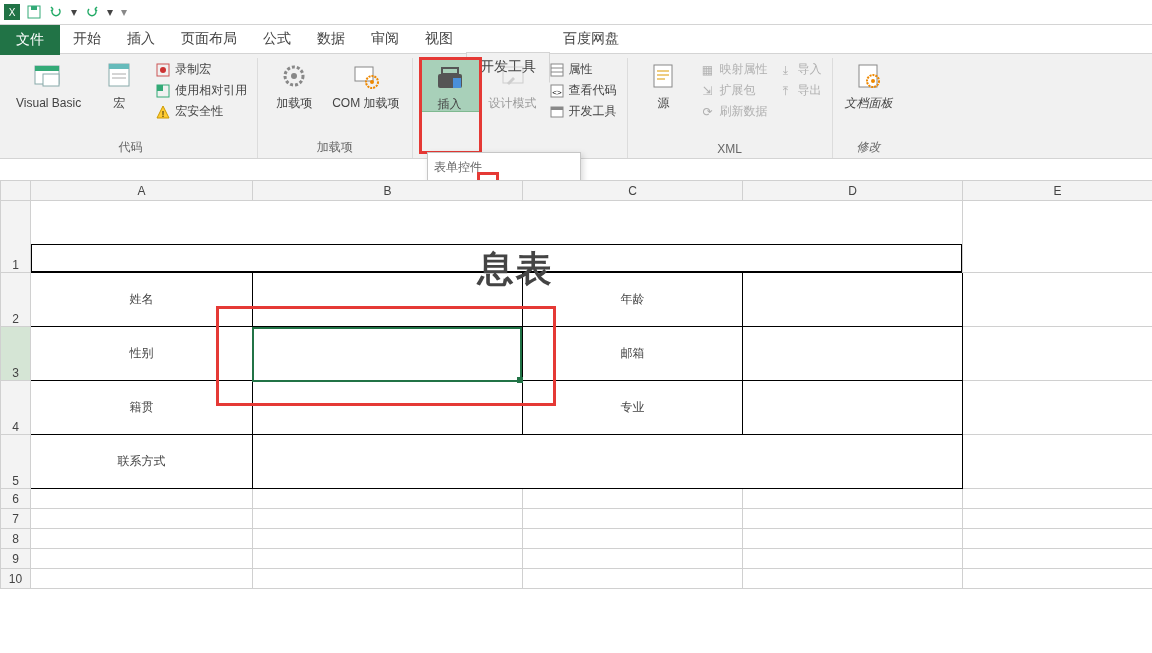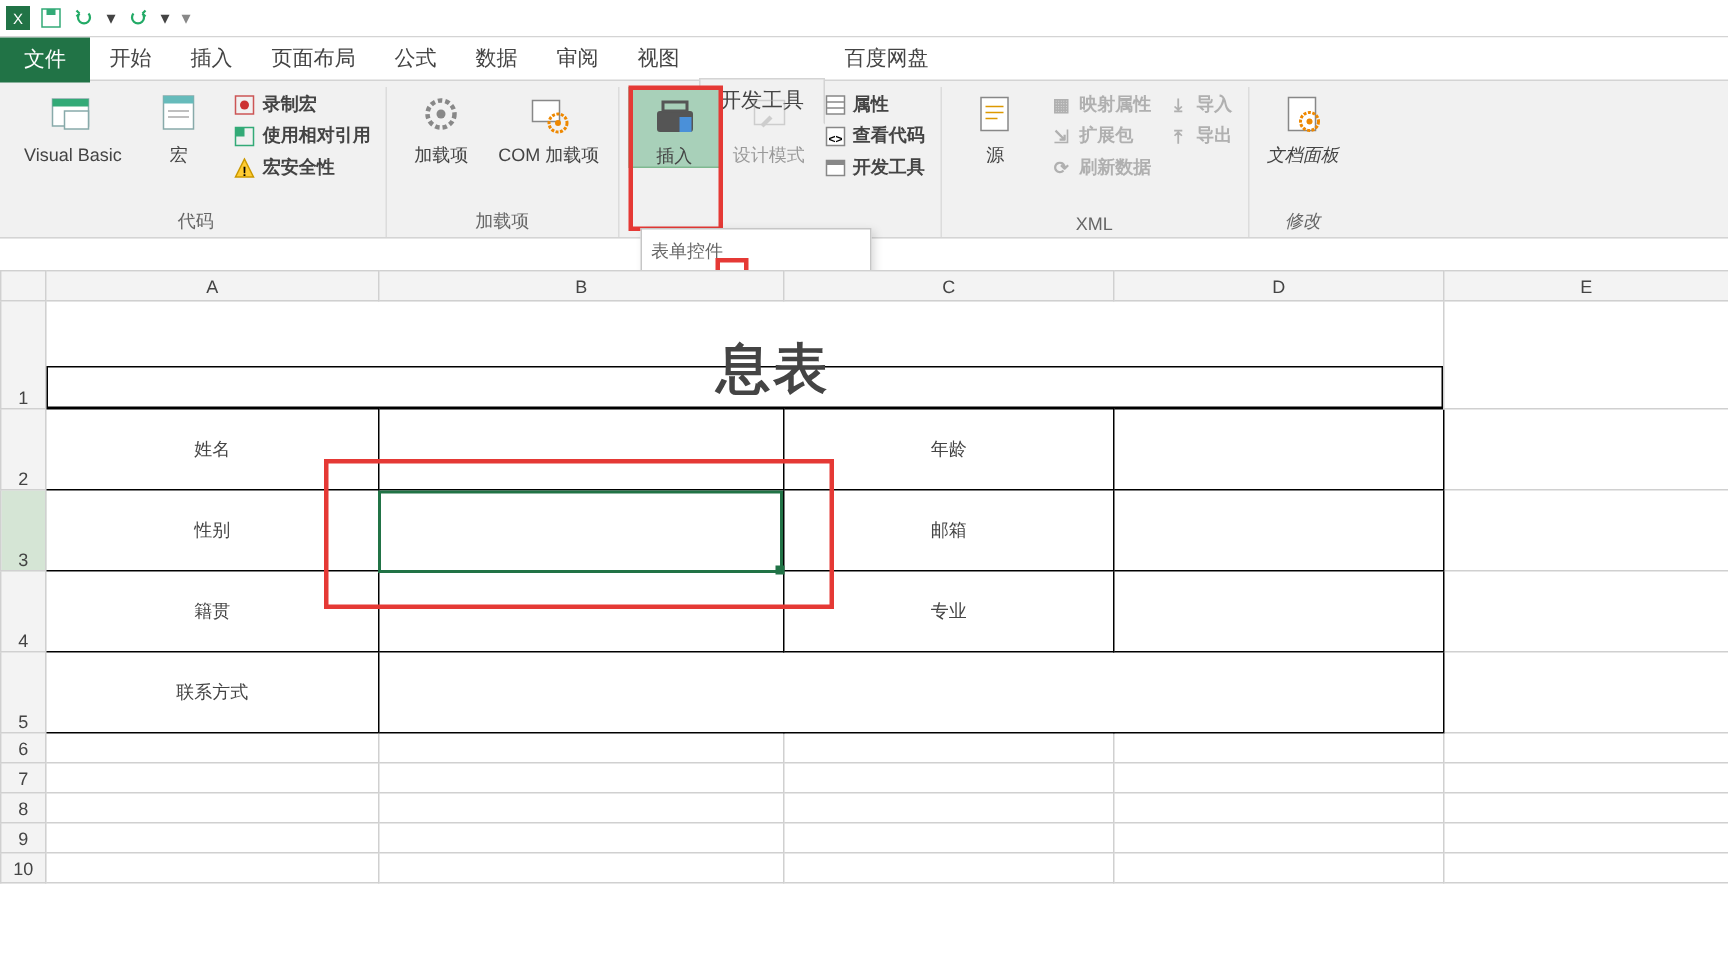--- a/index.html
+++ b/index.html
@@ -15,21 +15,21 @@
   .tab.file{background:#217346;color:#fff;padding:6px 16px;}
   .tab.active{background:#f1f1f1;border:1px solid #d4d4d4;border-bottom:1px solid #f1f1f1;margin-bottom:-1px;margin-top:27px;}
   
   .ribbon-body{height:100px;background:#f1f1f1;border-bottom:1px solid #d4d4d4;display:flex;padding:4px 0 0 4px;}
   .group{display:flex;flex-direction:column;align-items:center;padding:0 6px;border-right:1px solid #dcdcdc;}
   .group-content{flex:1;display:flex;align-items:flex-start;gap:2px;}
   .group-label{font-size:12px;color:#666;padding:2px 0;}
   .bigbtn{display:flex;flex-direction:column;align-items:center;justify-content:flex-start;padding:2px 6px 0;gap:4px;min-width:48px;cursor:pointer;}
   .bigbtn .bigic{width:32px;height:32px;display:flex;align-items:center;justify-content:center;}
   .bigbtn .lbl{font-size:12px;text-align:center;line-height:14px;}
-  .smallstack{display:flex;flex-direction:column;gap:2px;padding-top:2px;font-weight:bold;}
+  .smallstack{display:flex;flex-direction:column;gap:2px;padding-top:2px;}
   .smallbtn{display:flex;align-items:center;gap:4px;padding:1px 4px;cursor:pointer;font-size:12px;white-space:nowrap;}
   .smallbtn.disabled{color:#b0b0b0;}
   .smic{width:16px;height:16px;display:flex;align-items:center;justify-content:center;}
   
   .bigbtn.hot{background:#a8d0b9;border:1px solid #7fb990;}
   .redbox{border:3px solid #e53935;position:absolute;pointer-events:none;box-sizing:border-box;}
   
   .dd{position:absolute;left:427px;top:152px;width:144px;background:#fff;border:1px solid #c6c6c6;box-shadow:2px 2px 6px rgba(0,0,0,0.15);padding:4px;}
   .dd-h{font-size:12px;color:#666;padding:2px 2px 4px;}
   .dd-row{display:flex;gap:4px;padding:2px 0;}
@@ -470,21 +470,21 @@
         <th></th>
         <th>A</th>
         <th>B</th>
         <th>C</th>
         <th>D</th>
         <th>E</th>
       </tr>
       <tr style="height:72px;">
         <td class="rowhdr" style="vertical-align:bottom;">1</td>
         <td colspan="4" style="border:none;position:relative;">
-          <div class="datacell bigtitle" style="position:absolute;left:0;right:0;top:0;bottom:0;display:flex;align-items:flex-end;justify-content:center;border:1px solid #000;border-top:none;margin-top:43px;">
+          <div class="datacell bigtitle" style="position:absolute;left:0;right:0;top:0;bottom:0;display:flex;align-items:flex-start;justify-content:center;border:1px solid #000;border-top:none;margin-top:43px;">
                 <span style="visibility:hidden">信</span>
                 <span>息表</span>
               </div>
         </td>
         <td></td>
       </tr>
       <tr style="height:54px;">
         <td class="rowhdr" style="vertical-align:bottom;">2</td>
         <td class="datacell">姓名</td>
         <td class="datacell"></td>

